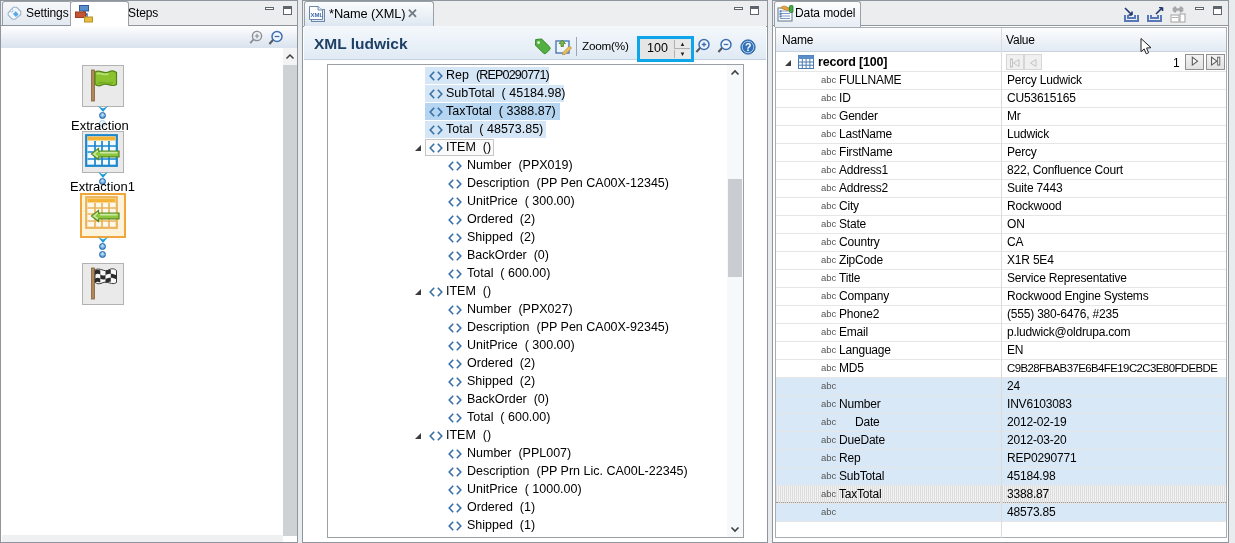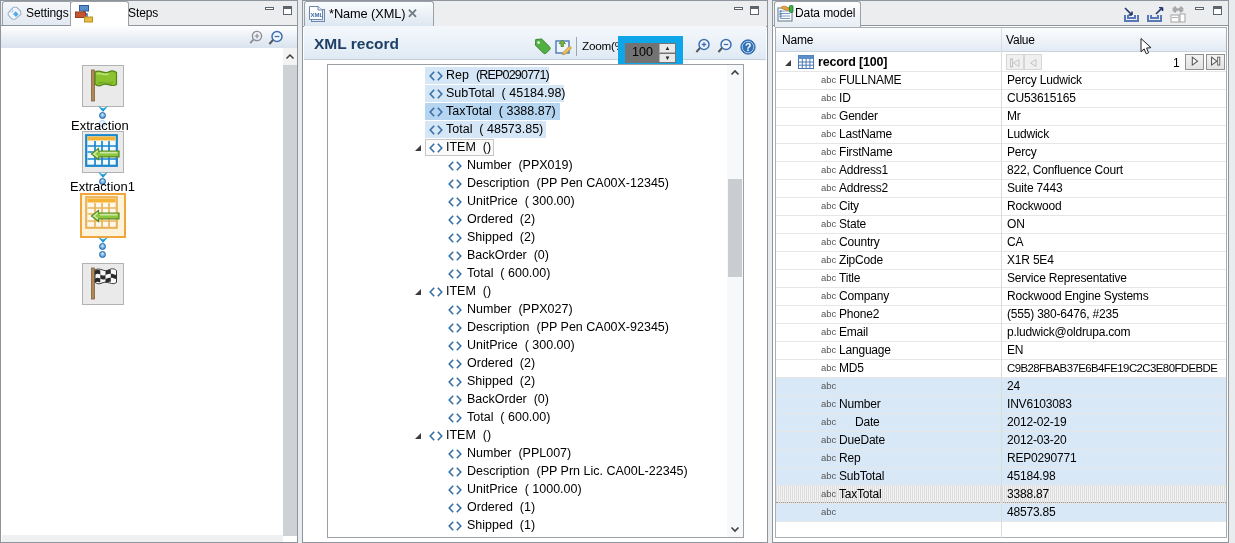--- a/index.html
+++ b/index.html
@@ -150,37 +150,37 @@
       <path d="M10 0.5 L10 4 L14.5 4" fill="#e8eef6" stroke="#6e87a8"></path>
       <text x="2.5" y="10.5" font-size="6" font-weight="bold" fill="#3a6ca8" font-family="Liberation Sans">XML</text>
     </svg>
   </div>
   <div class="abs tabtxt" style="left:26px;top:5px;font-size:12.8px;">*Name (XML)</div>
   <div class="abs" style="left:104px;top:5px;color:#6f7a85;font-size:13px;font-weight:bold;">✕</div>
   <div class="winbtn-min" style="left:431px;top:6px;"></div>
   <div class="winbtn-max" style="left:447px;top:5px;"></div>
 
   <div class="abs" style="left:1px;top:25px;width:462px;height:33px;background:linear-gradient(#f4f8fc,#e0eaf4);border-bottom:1px solid #c3cfdc;"></div>
-  <div class="abs" style="left:11px;top:34px;font-size:15.5px;font-weight:bold;color:#1f4066;">XML record</div>
+  <div class="abs" style="left:11px;top:34px;font-size:15.5px;font-weight:bold;color:#1f4066;">XML ludwick</div>
   <div class="abs" style="left:231px;top:37px;">
     <svg width="17" height="17" viewBox="0 0 17 17">
       <path d="M7.2 1.5 L15 9.3 A2.2 2.2 0 0 1 15 12.3 L11.8 15.5 A2.2 2.2 0 0 1 8.8 15.5 L1 7.7 L1.2 2 Z" fill="#52b043" stroke="#3a8a2e" stroke-width="1" transform="translate(0.5,-0.5)"></path>
       <circle cx="4.6" cy="4.6" r="1.4" fill="#eafbe5"></circle>
     </svg>
   </div>
   <div class="abs" style="left:251px;top:36px;">
     <svg width="18" height="18" viewBox="0 0 18 18">
       <rect x="2" y="4" width="13" height="12" fill="#eef4fb" stroke="#4a7ab2" stroke-width="1.4"></rect>
       <path d="M5 6.5 L8.2 3 L11.4 6.5 H9.4 V9.5 H7 V6.5 Z" fill="#7ab648" stroke="#4e8223" stroke-width="0.8"></path>
       <path d="M9 15.5 L15.5 9 L17.5 11 L11 17.5 L8.5 18 Z" fill="#f0c060" stroke="#b88a30" stroke-width="0.8"></path>
     </svg>
   </div>
   <div class="abs" style="left:273px;top:36px;width:1px;height:19px;background:#9aa6b4;"></div>
   <div class="abs" style="left:279px;top:38px;font-size:11.7px;letter-spacing:-0.2px;">Zoom(%)</div>
-  <div class="abs" style="left:315px;top:35px;width:51px;height:20px;background:#737373;border:7px solid #0ea5e9;">
+  <div class="abs" style="left:334px;top:35px;width:51px;height:20px;background:#e5e5e5;border:3px solid #0ea5e9;">
     <div class="abs" style="left:7px;top:2px;font-size:12.5px;">100</div>
     <div class="abs" style="right:1px;top:1px;width:15px;height:8px;background:#e9e9e9;border-left:1px solid #b0b0b0;border-bottom:1px solid #b0b0b0;font-size:6px;text-align:center;line-height:8px;color:#222;">▲</div>
     <div class="abs" style="right:1px;bottom:1px;width:15px;height:8px;background:#e9e9e9;border-left:1px solid #b0b0b0;font-size:6px;text-align:center;line-height:9px;color:#222;">▼</div>
   </div>
   <div class="abs" style="left:391px;top:37px;">
     <svg width="17" height="17" viewBox="0 0 17 17">
       <circle cx="10" cy="6.5" r="5" fill="#f2f7fd" stroke="#3f6fb1" stroke-width="1.5"></circle>
       <path d="M7.7 6.5 H12.3 M10 4.2 V8.8" stroke="#3f6fb1" stroke-width="1.3"></path>
       <path d="M6 10 L2.4 14" stroke="#56595e" stroke-width="2"></path>
     </svg>

